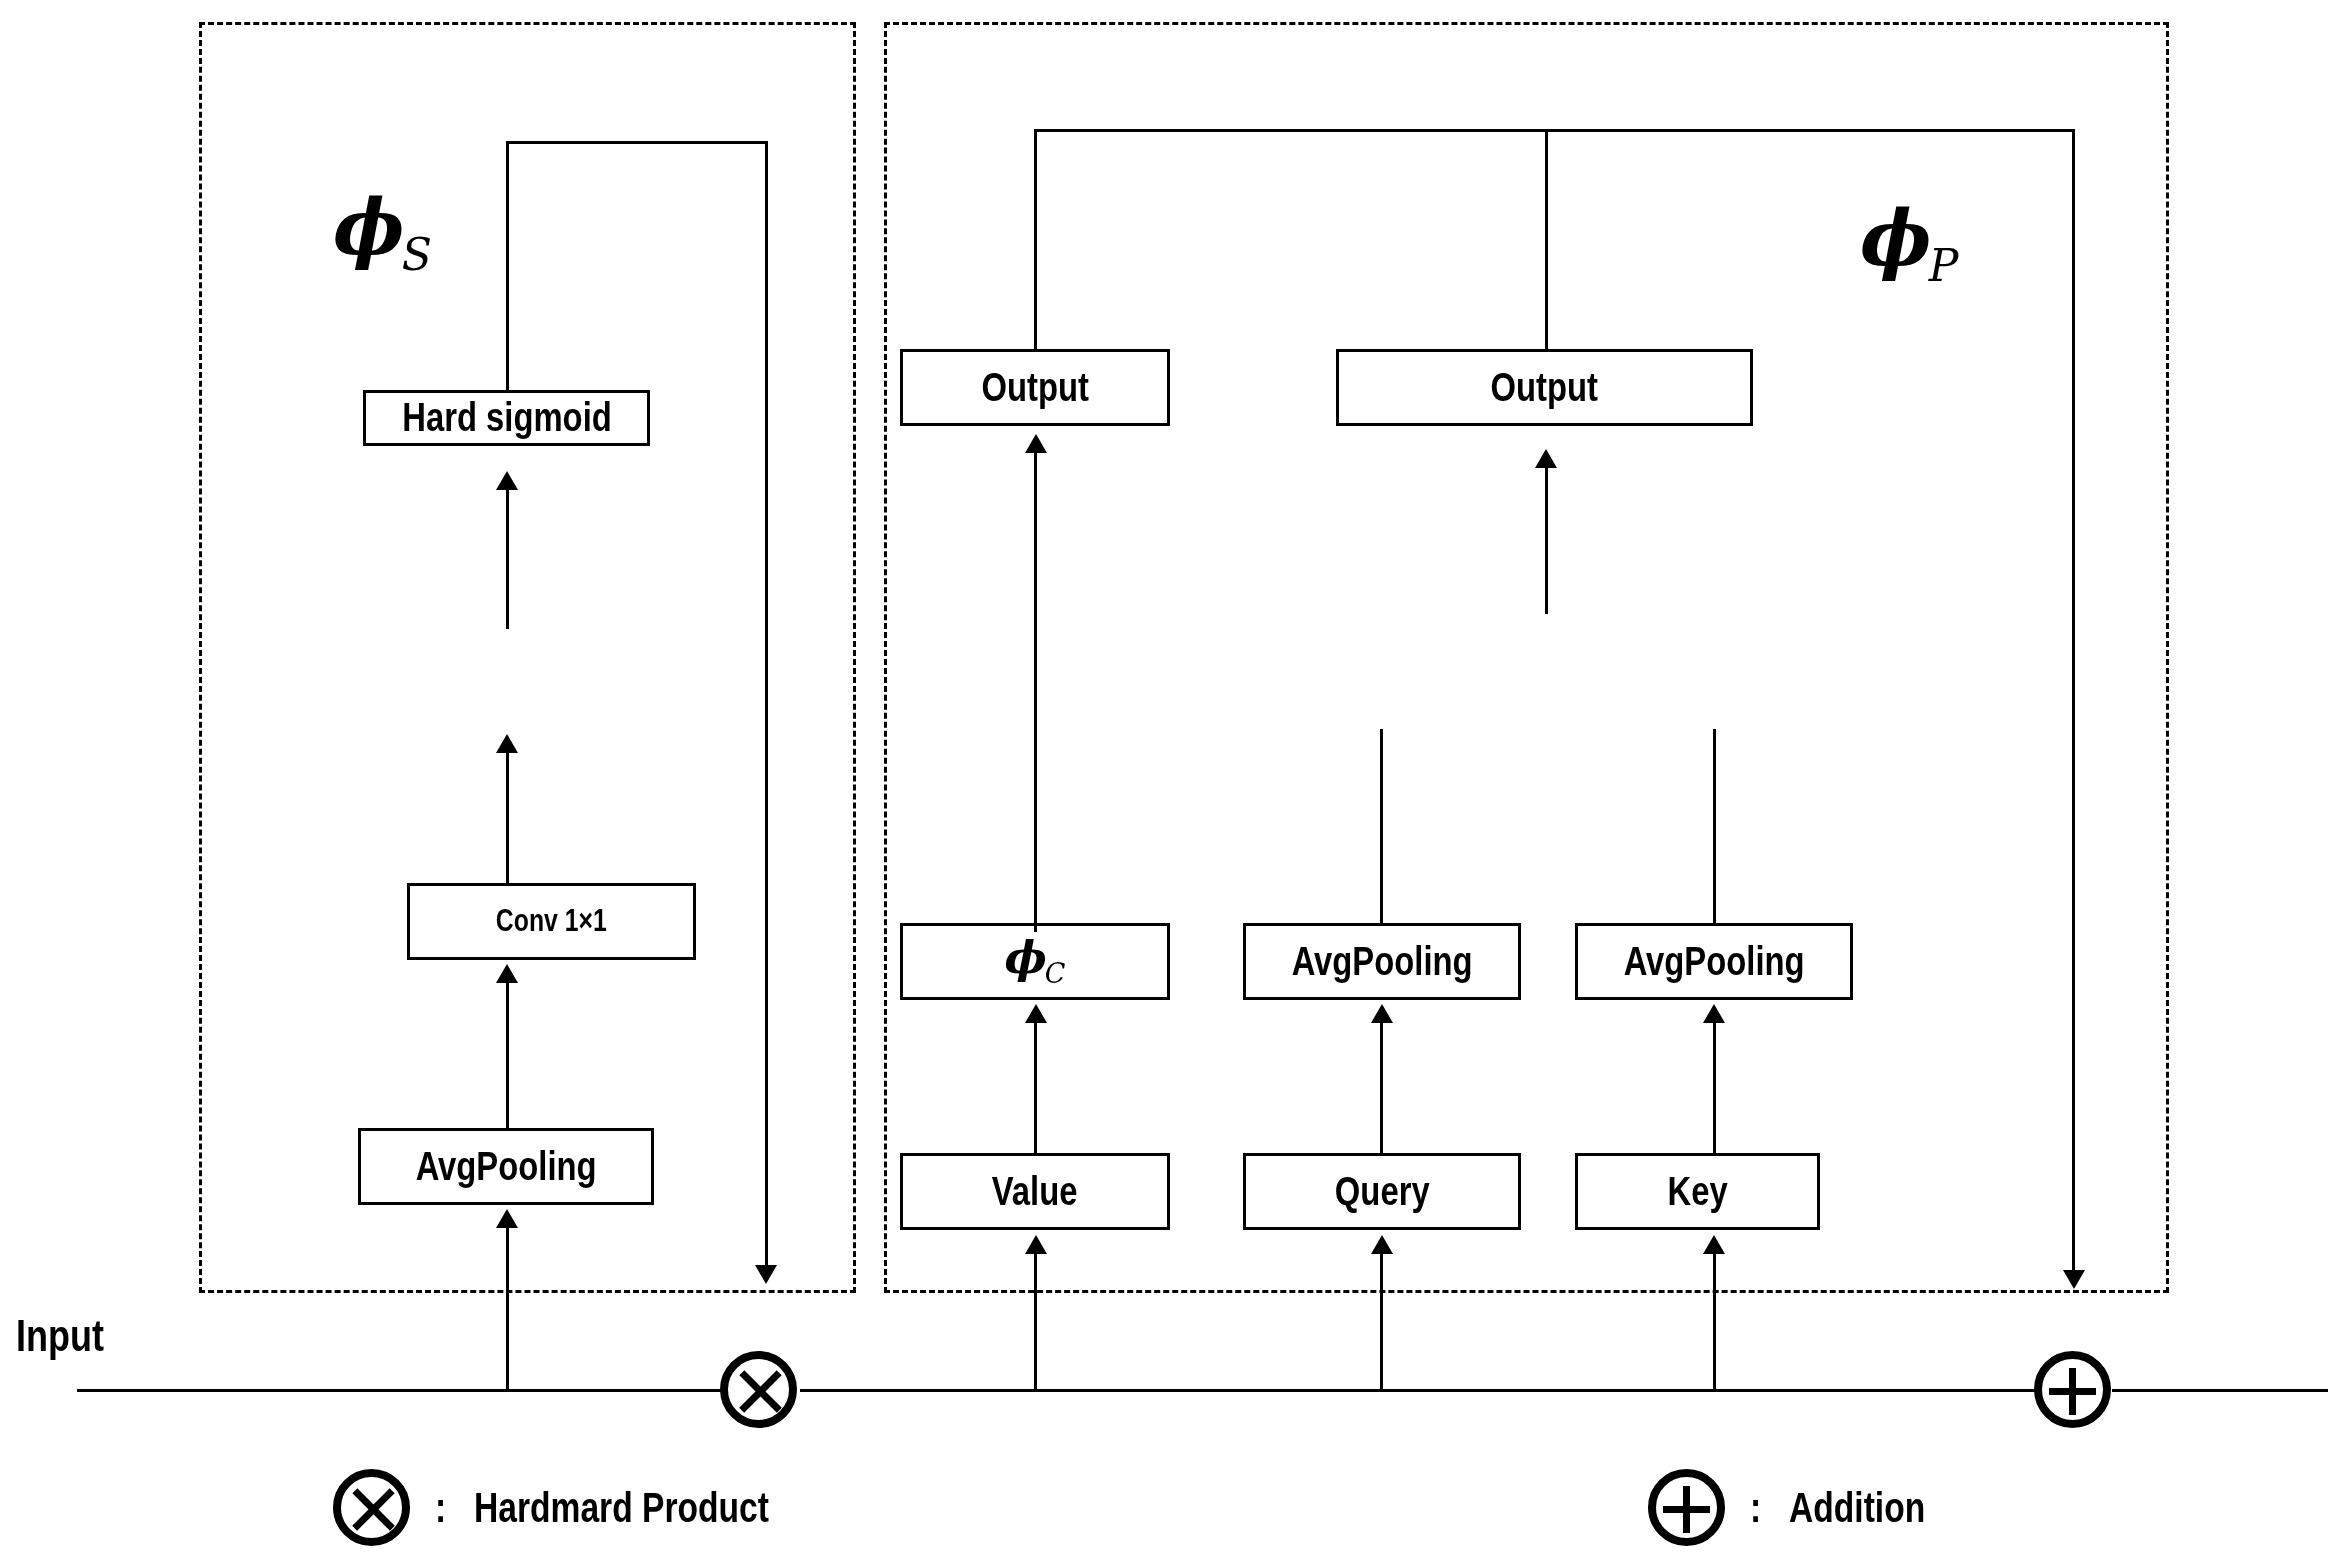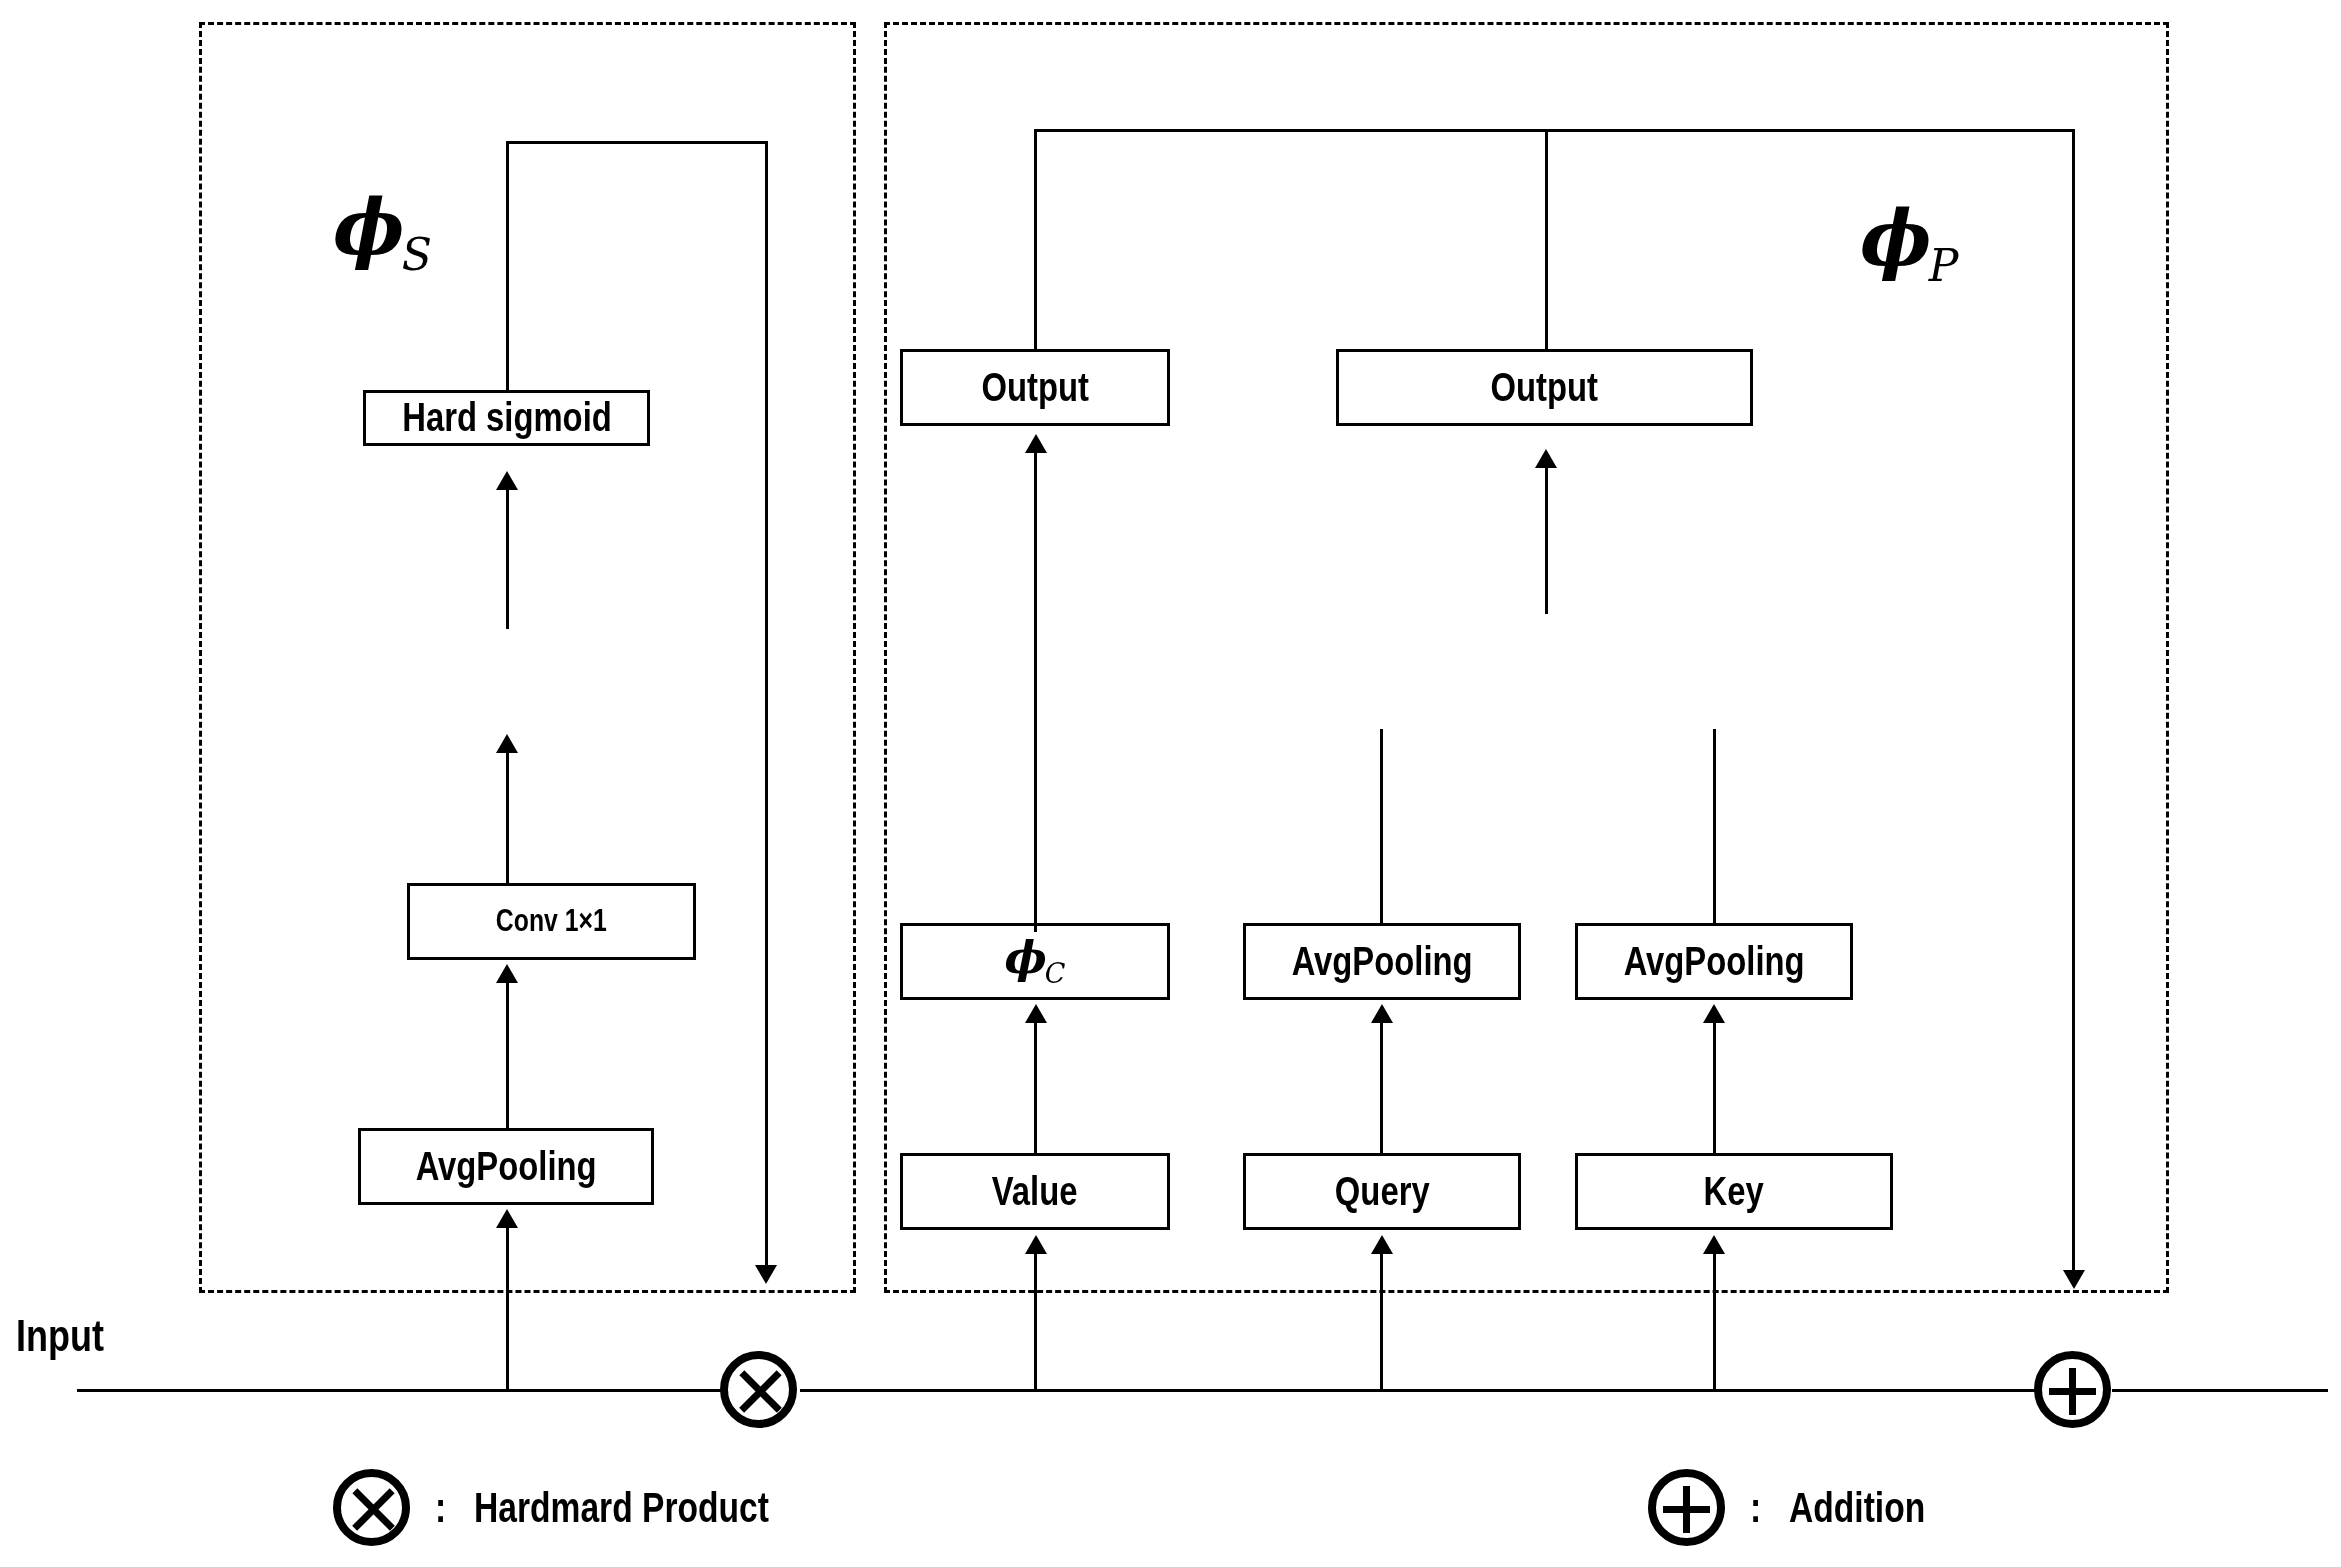--- a/index.html
+++ b/index.html
@@ -183,21 +183,21 @@
   </div>
 
   <div class="node narrow-label" style="left:1243px; top:1153px; width:278px; height:77px; font-size:41px;">
     <span>Query</span>
   </div>
 
   <div class="node narrow-label" style="left:900px; top:1153px; width:270px; height:77px; font-size:41px;">
     <span>Value</span>
   </div>
 
-  <div class="node narrow-label" style="left:1575px; top:1153px; width:318px; height:77px; font-size:41px;">
+  <div class="node narrow-label" style="left:1575px; top:1153px; width:245px; height:77px; font-size:41px;">
     <span>Key</span>
   </div>
 
   <div class="thin-v" style="left:1034px; top:1023px; height:133px;"></div>
   <div class="arrow-up" style="left:1025px; top:1004px;"></div>
 
   <div class="thin-v" style="left:1380px; top:1023px; height:133px;"></div>
   <div class="arrow-up" style="left:1371px; top:1004px;"></div>
 
   <div class="thin-v" style="left:1713px; top:1023px; height:133px;"></div>

